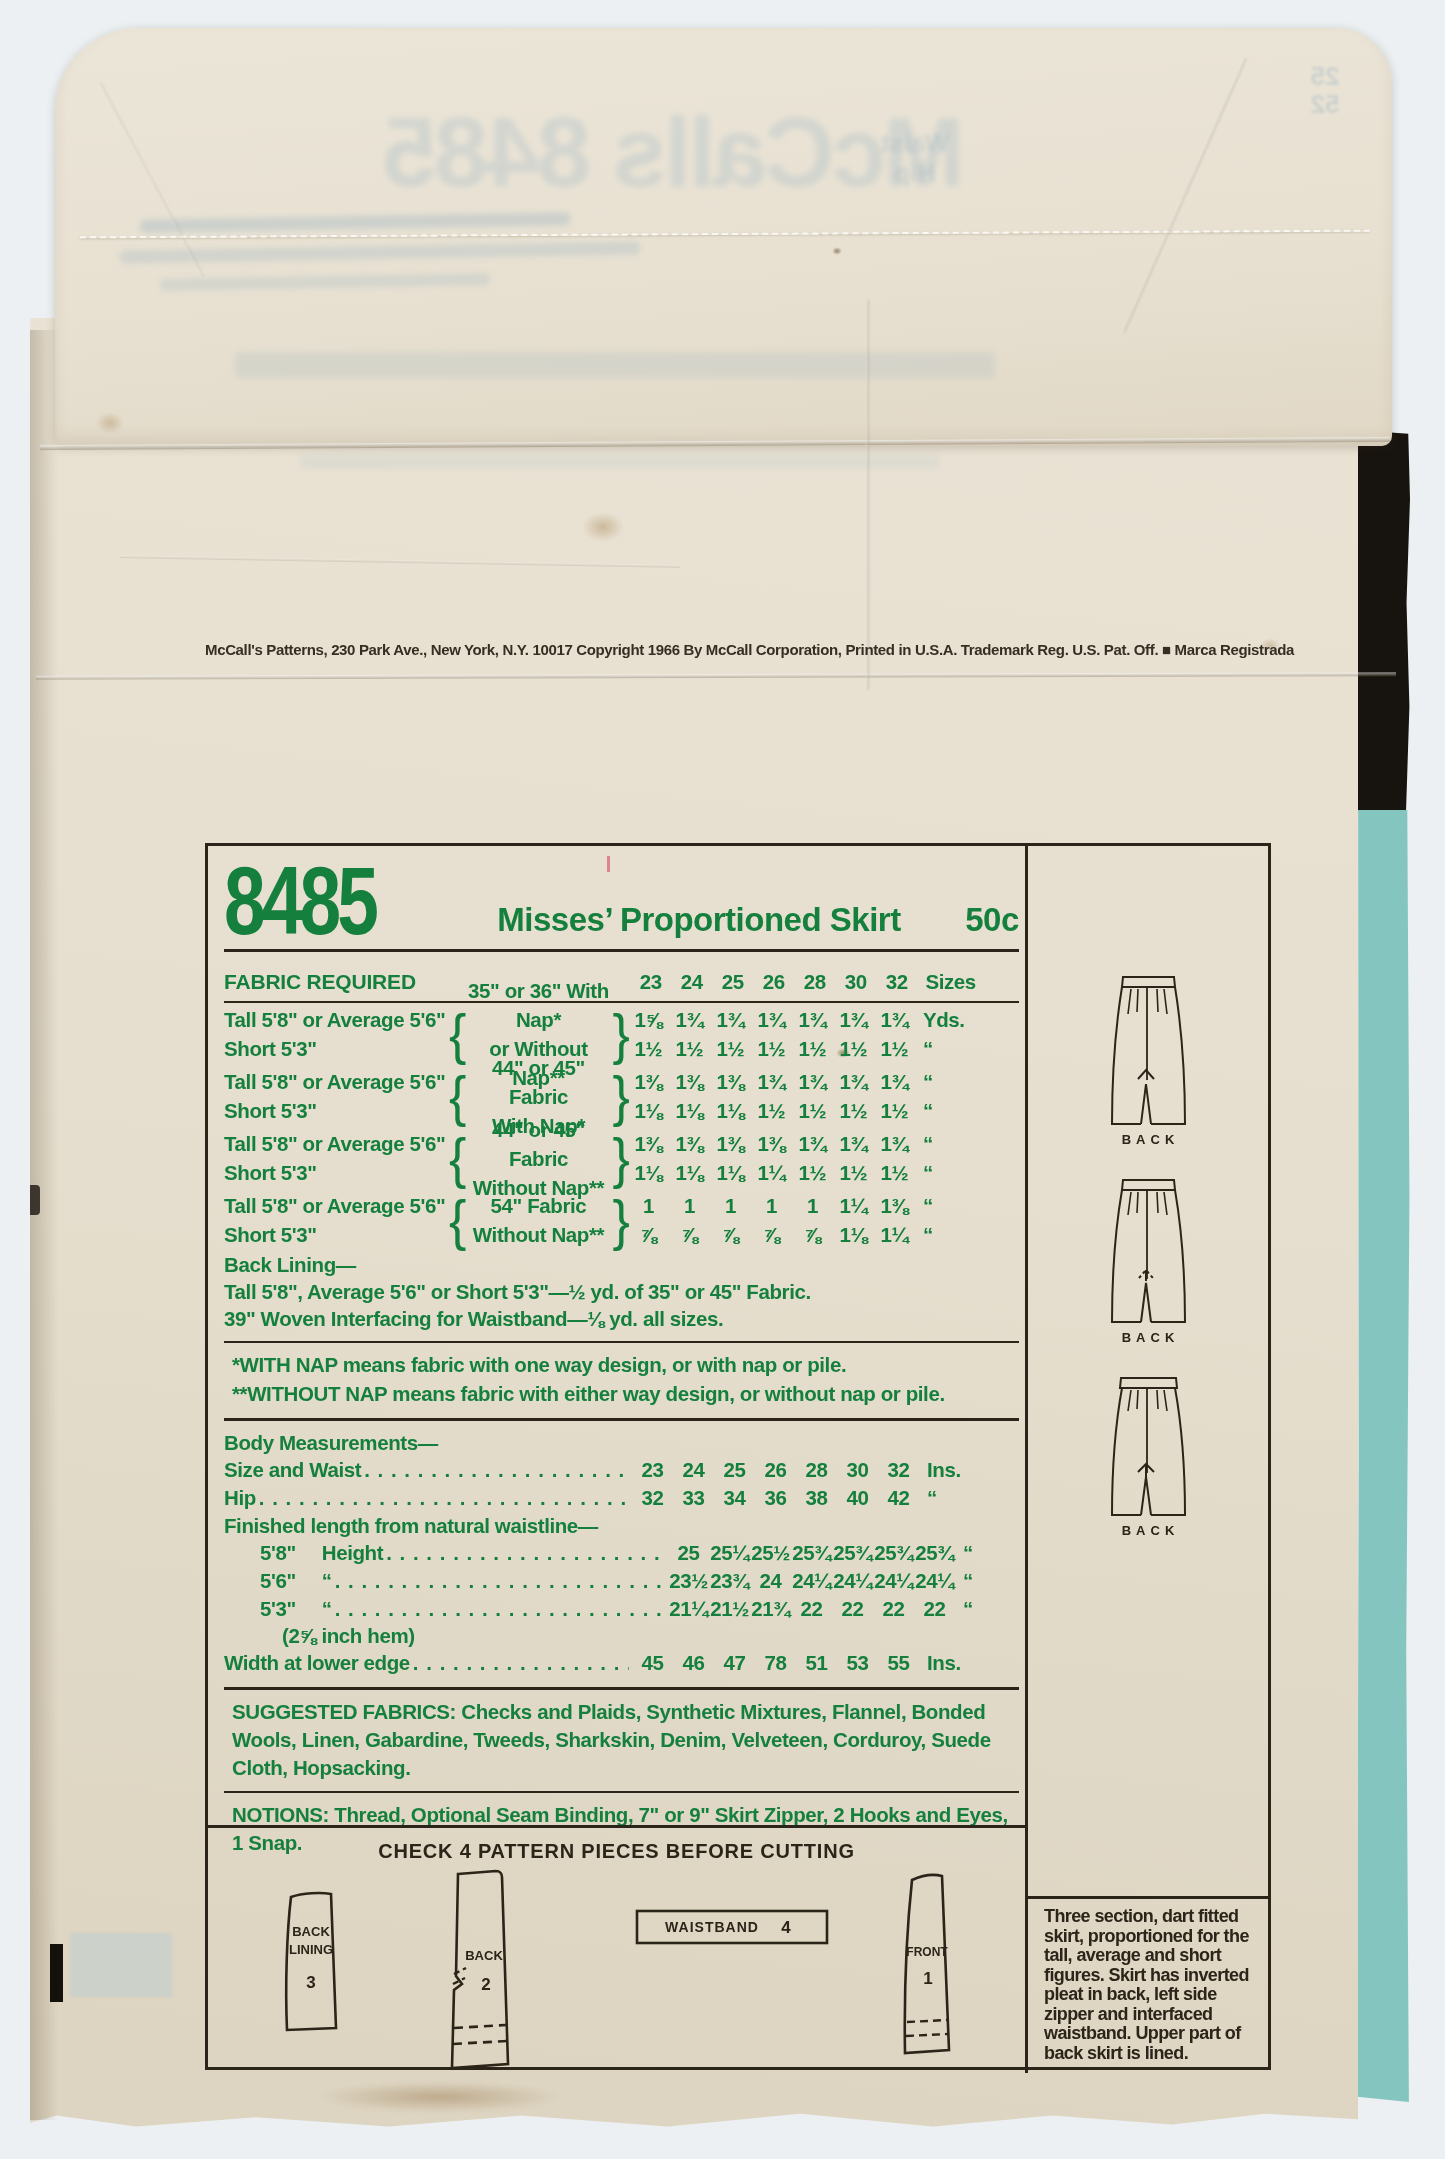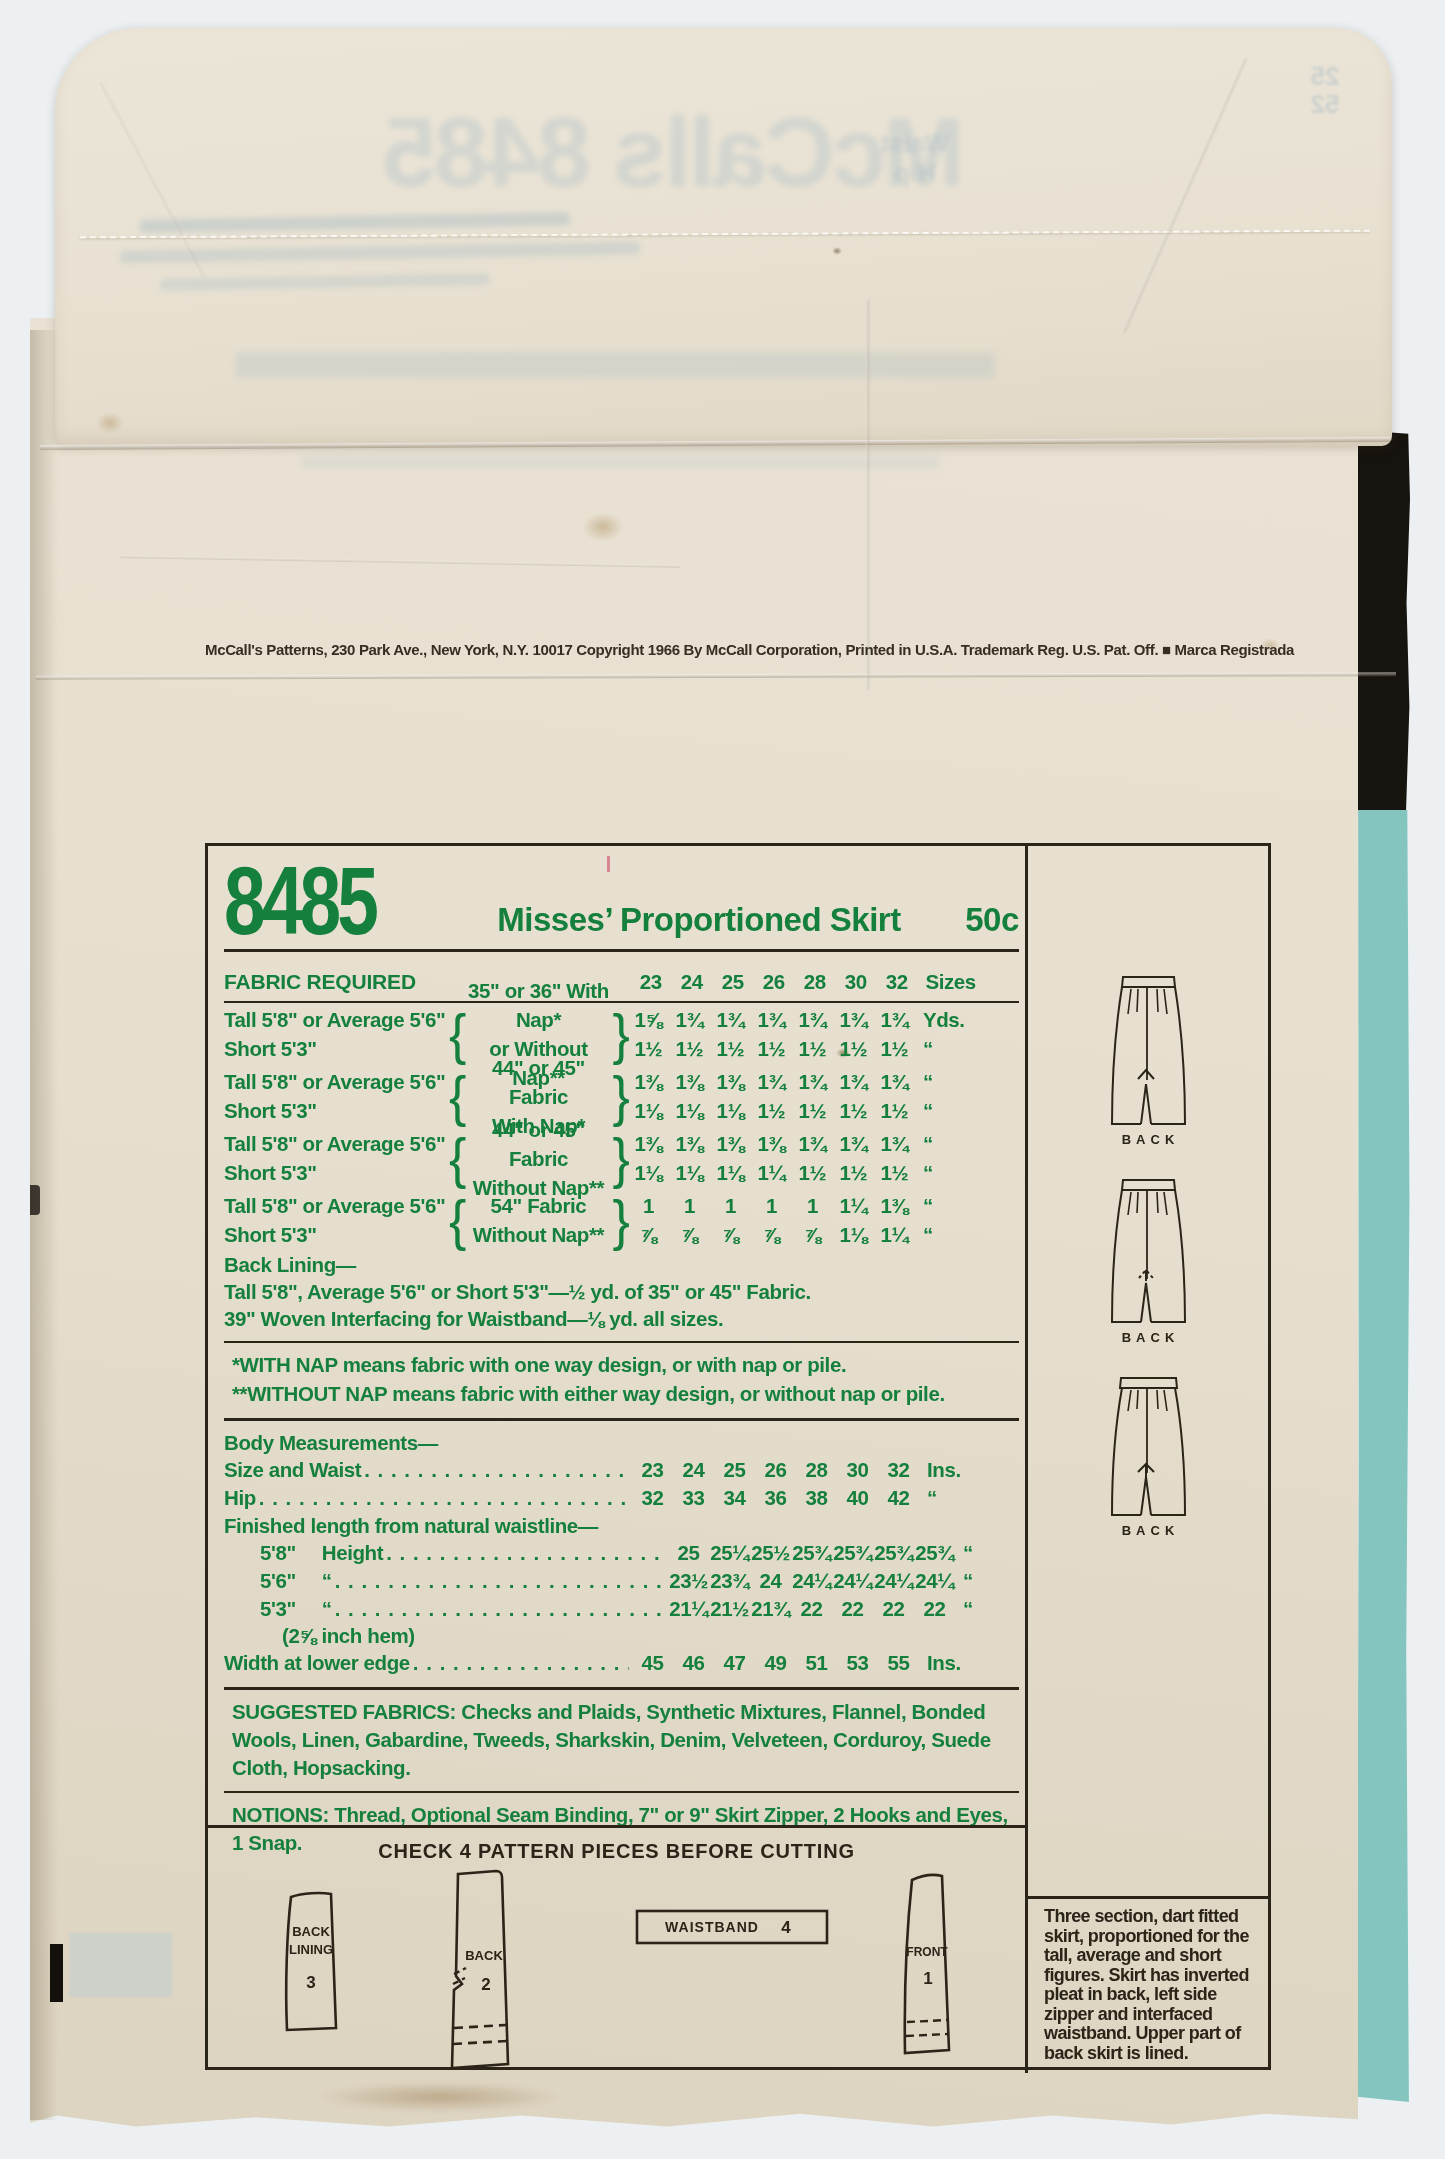--- a/index.html
+++ b/index.html
@@ -460,21 +460,21 @@
 
       <div class="trow mrow">
         <div class="t-left">
           <span class="m-label">Width at lower edge</span>
           <span class="leader"></span>
         </div>
         <div class="t-cells">
             <span class="cell">45</span>
             <span class="cell">46</span>
             <span class="cell">47</span>
-            <span class="cell">49</span>
+            <span class="cell">78</span>
             <span class="cell">51</span>
             <span class="cell">53</span>
             <span class="cell">55</span>
           </div>
         <div class="t-unit">Ins.</div>
       </div>
 
       <div class="rule3"></div>
       <div class="para">SUGGESTED FABRICS: Checks and Plaids, Synthetic Mixtures, Flannel, Bonded Wools, Linen, Gabardine, Tweeds, Sharkskin, Denim, Velveteen, Corduroy, Suede Cloth, Hopsacking.</div>
       <div class="rule2"></div>

